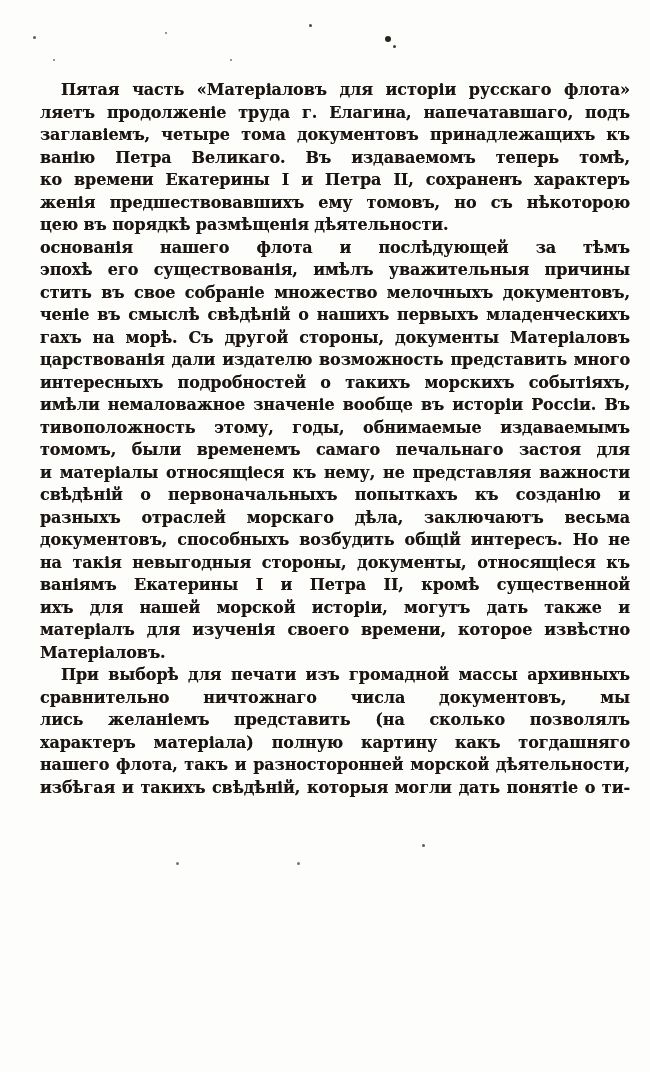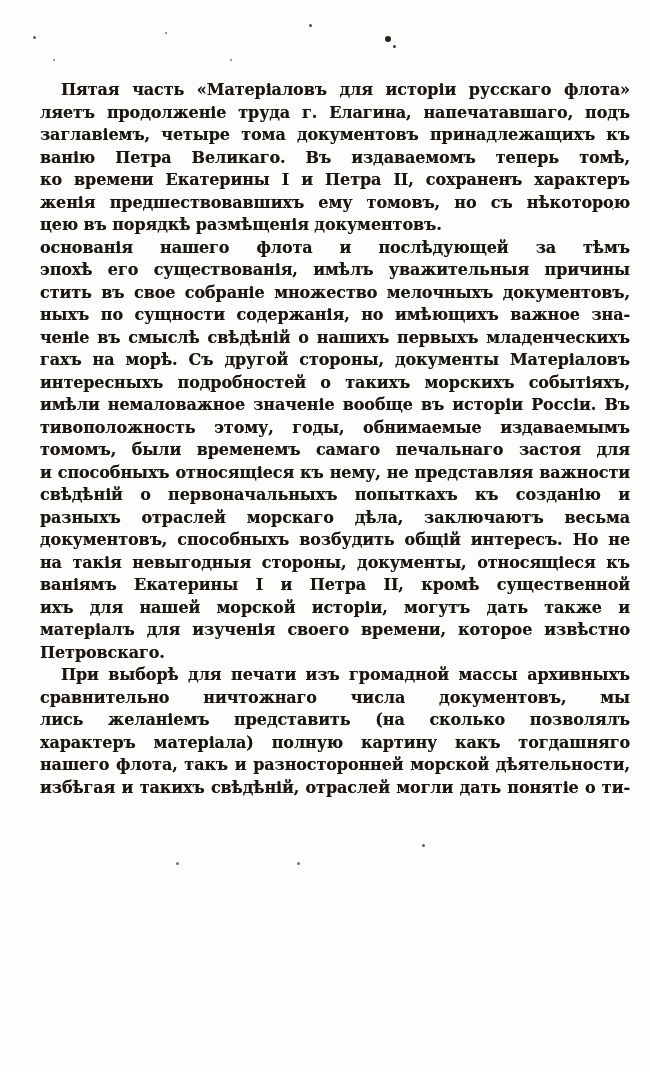--- a/index.html
+++ b/index.html
@@ -60,45 +60,45 @@
       <div class="speck" style="left: 297px; top: 862px; width: 3px; height: 3px; opacity: 0.6;"></div>
     </div>
   <div class="text-column" id="text-column" style="color: rgb(27, 21, 18);">
       <div class="paragraph">
         <div class="line indent">Пятая часть «Матеріаловъ для исторіи русскаго флота» состав-</div>
         <div class="line">ляетъ продолженіе труда г. Елагина, напечатавшаго, подъ этимъ</div>
         <div class="line">заглавіемъ, четыре тома документовъ принадлежащихъ къ царство-</div>
         <div class="line">ванію Петра Великаго. Въ издаваемомъ теперь томѣ, относящемся</div>
         <div class="line">ко времени Екатерины I и Петра II, сохраненъ характеръ изло-</div>
         <div class="line">женія предшествовавшихъ ему томовъ, но съ нѣкоторою разни-</div>
-        <div class="line flush">цею въ порядкѣ размѣщенія документовъ.</div>
+        <div class="line flush">цею въ порядкѣ размѣщенія дѣятельности.</div>
       </div>
       <div class="paragraph">
         <div class="line">основанія нашего флота и послѣдующей за тѣмъ блистательной</div>
         <div class="line">эпохѣ его существованія, имѣлъ уважительныя причины помѣ-</div>
         <div class="line">стить въ свое собраніе множество мелочныхъ документовъ, ничтож-</div>
-        <div class="line">ныхъ по сущности содержанія, но имѣющихъ важное зна-</div>
         <div class="line">ченіе въ смыслѣ свѣдѣній о нашихъ первыхъ младенческихъ ша-</div>
         <div class="line">гахъ на морѣ. Съ другой стороны, документы Матеріаловъ</div>
+        <div class="line">царствованія дали издателю возможность представить много</div>
         <div class="line">интересныхъ подробностей о такихъ морскихъ событіяхъ, которыя</div>
         <div class="line">имѣли немаловажное значеніе вообще въ исторіи Россіи. Въ про-</div>
         <div class="line">тивоположность этому, годы, обнимаемые издаваемымъ теперь пятымъ</div>
         <div class="line">томомъ, были временемъ самаго печальнаго застоя для нашего флота,</div>
-        <div class="line">и способныхъ относящіеся къ нему, не представляя важности</div>
+        <div class="line">и матеріалы относящіеся къ нему, не представляя важности</div>
         <div class="line">свѣдѣній о первоначальныхъ попыткахъ къ созданію и развитію</div>
         <div class="line">разныхъ отраслей морскаго дѣла, заключаютъ весьма немного</div>
         <div class="line">документовъ, способныхъ возбудить общій интересъ. Но не смотря</div>
         <div class="line">на такія невыгодныя стороны, документы, относящіеся къ царство-</div>
         <div class="line">ваніямъ Екатерины I и Петра II, кромѣ существенной важности</div>
         <div class="line">ихъ для нашей морской исторіи, могутъ дать также и значительный</div>
         <div class="line">матеріалъ для изученія своего времени, которое извѣстно менѣе</div>
-        <div class="line flush">Петровскаго.</div>
+        <div class="line flush">Матеріаловъ.</div>
       </div>
       <div class="paragraph">
         <div class="line indent">При выборѣ для печати изъ громадной массы архивныхъ дѣлъ</div>
         <div class="line">сравнительно ничтожнаго числа документовъ, мы руководствова-</div>
         <div class="line">лись желаніемъ представить (на сколько позволялъ офиціальный</div>
         <div class="line">характеръ матеріала) полную картину какъ тогдашняго состоянія</div>
         <div class="line">нашего флота, такъ и разносторонней морской дѣятельности, не</div>
-        <div class="line">избѣгая и такихъ свѣдѣній, отраслей могли дать понятіе о ти-</div>
+        <div class="line">избѣгая и такихъ свѣдѣній, которыя могли дать понятіе о ти-</div>
       </div>
     </div>
 </div>
 
 </body></html>

